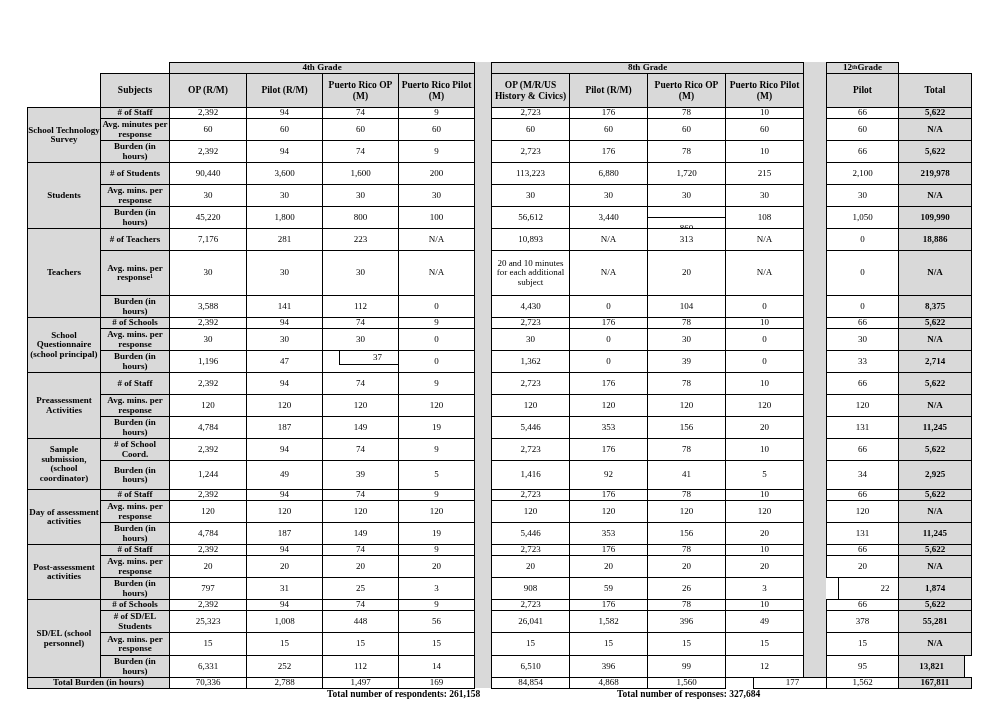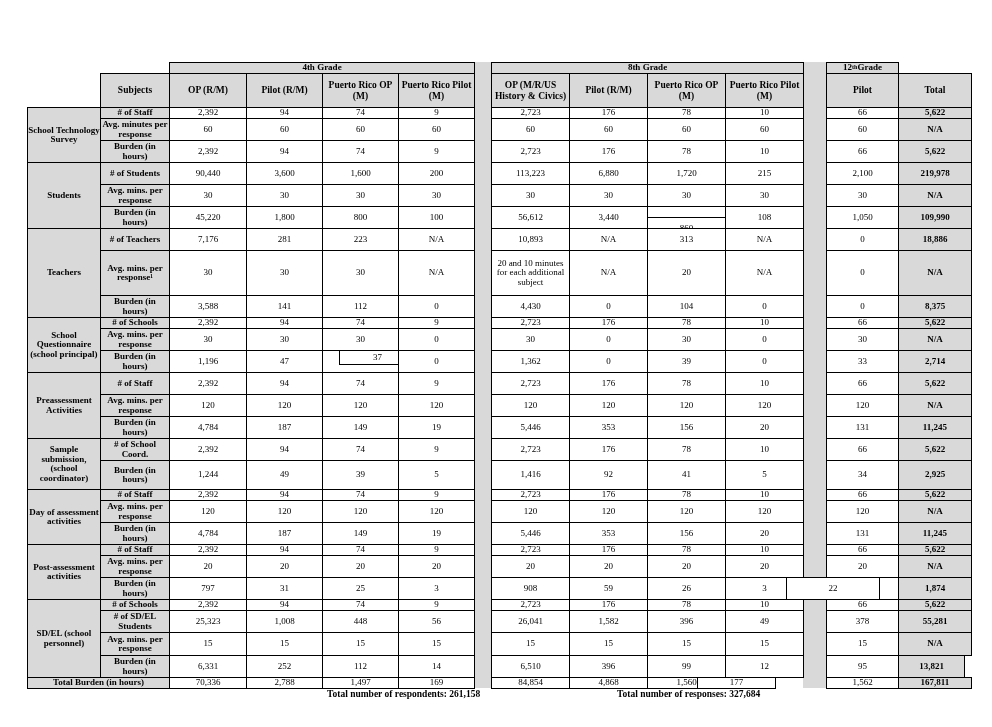--- a/index.html
+++ b/index.html
@@ -293,21 +293,21 @@
     <div class="cell g b" style="left: 898px; top: 555px; width: 74px; height: 23px;">N/A</div>
     <div class="cell g b" style="left: 100px; top: 577px; width: 70px; height: 23px;">Burden (in hours)</div>
     <div class="cell " style="left: 169px; top: 577px; width: 78px; height: 23px;">797</div>
     <div class="cell " style="left: 246px; top: 577px; width: 77px; height: 23px;">31</div>
     <div class="cell " style="left: 322px; top: 577px; width: 77px; height: 23px;">25</div>
     <div class="cell " style="left: 398px; top: 577px; width: 77px; height: 23px;">3</div>
     <div class="cell " style="left: 491px; top: 577px; width: 79px; height: 23px;">908</div>
     <div class="cell " style="left: 569px; top: 577px; width: 79px; height: 23px;">59</div>
     <div class="cell " style="left: 647px; top: 577px; width: 79px; height: 23px;">26</div>
     <div class="cell " style="left: 725px; top: 577px; width: 79px; height: 23px;">3</div>
-    <div class="cell " style="left: 786px; top: 577px; width: 94px; height: 23px;">22</div>
+    <div class="cell " style="left: 838px; top: 577px; width: 94px; height: 23px;">22</div>
     <div class="cell g b" style="left: 898px; top: 577px; width: 74px; height: 23px;">1,874</div>
     <div class="cell g b" style="left: 27px; top: 599px; width: 74px; height: 79px;">SD/EL (school personnel)</div>
     <div class="cell g b" style="left: 100px; top: 599px; width: 70px; height: 12px;"># of Schools</div>
     <div class="cell " style="left: 169px; top: 599px; width: 78px; height: 12px;">2,392</div>
     <div class="cell " style="left: 246px; top: 599px; width: 77px; height: 12px;">94</div>
     <div class="cell " style="left: 322px; top: 599px; width: 77px; height: 12px;">74</div>
     <div class="cell " style="left: 398px; top: 599px; width: 77px; height: 12px;">9</div>
     <div class="cell " style="left: 491px; top: 599px; width: 79px; height: 12px;">2,723</div>
     <div class="cell " style="left: 569px; top: 599px; width: 79px; height: 12px;">176</div>
     <div class="cell " style="left: 647px; top: 599px; width: 79px; height: 12px;">78</div>
@@ -348,19 +348,19 @@
     <div class="cell " style="left: 826px; top: 655px; width: 73px; height: 23px;">95</div>
     <div class="cell g b" style="left: 898px; top: 655px; width: 67px; height: 23px;">13,821</div>
     <div class="cell g b" style="left: 27px; top: 677px; width: 143px; height: 12px;">Total Burden (in hours)</div>
     <div class="cell " style="left: 169px; top: 677px; width: 78px; height: 12px;">70,336</div>
     <div class="cell " style="left: 246px; top: 677px; width: 77px; height: 12px;">2,788</div>
     <div class="cell " style="left: 322px; top: 677px; width: 77px; height: 12px;">1,497</div>
     <div class="cell " style="left: 398px; top: 677px; width: 77px; height: 12px;">169</div>
     <div class="cell " style="left: 491px; top: 677px; width: 79px; height: 12px;">84,854</div>
     <div class="cell " style="left: 569px; top: 677px; width: 79px; height: 12px;">4,868</div>
     <div class="cell " style="left: 647px; top: 677px; width: 79px; height: 12px;">1,560</div>
-    <div class="cell " style="left: 697px; top: 677px; width: 79px; height: 12px;">177</div>
+    <div class="cell " style="left: 753px; top: 677px; width: 79px; height: 12px;">177</div>
     <div class="cell " style="left: 826px; top: 677px; width: 73px; height: 12px;">1,562</div>
     <div class="cell g b" style="left: 898px; top: 677px; width: 74px; height: 12px;">167,811</div>
   </div>
 
 <div class="foot" style="left:327px; top:689px;">Total number of respondents: 261,158</div>
 <div class="foot" style="left:617px; top:689px;">Total number of responses: 327,684</div>
 
 </body></html>

